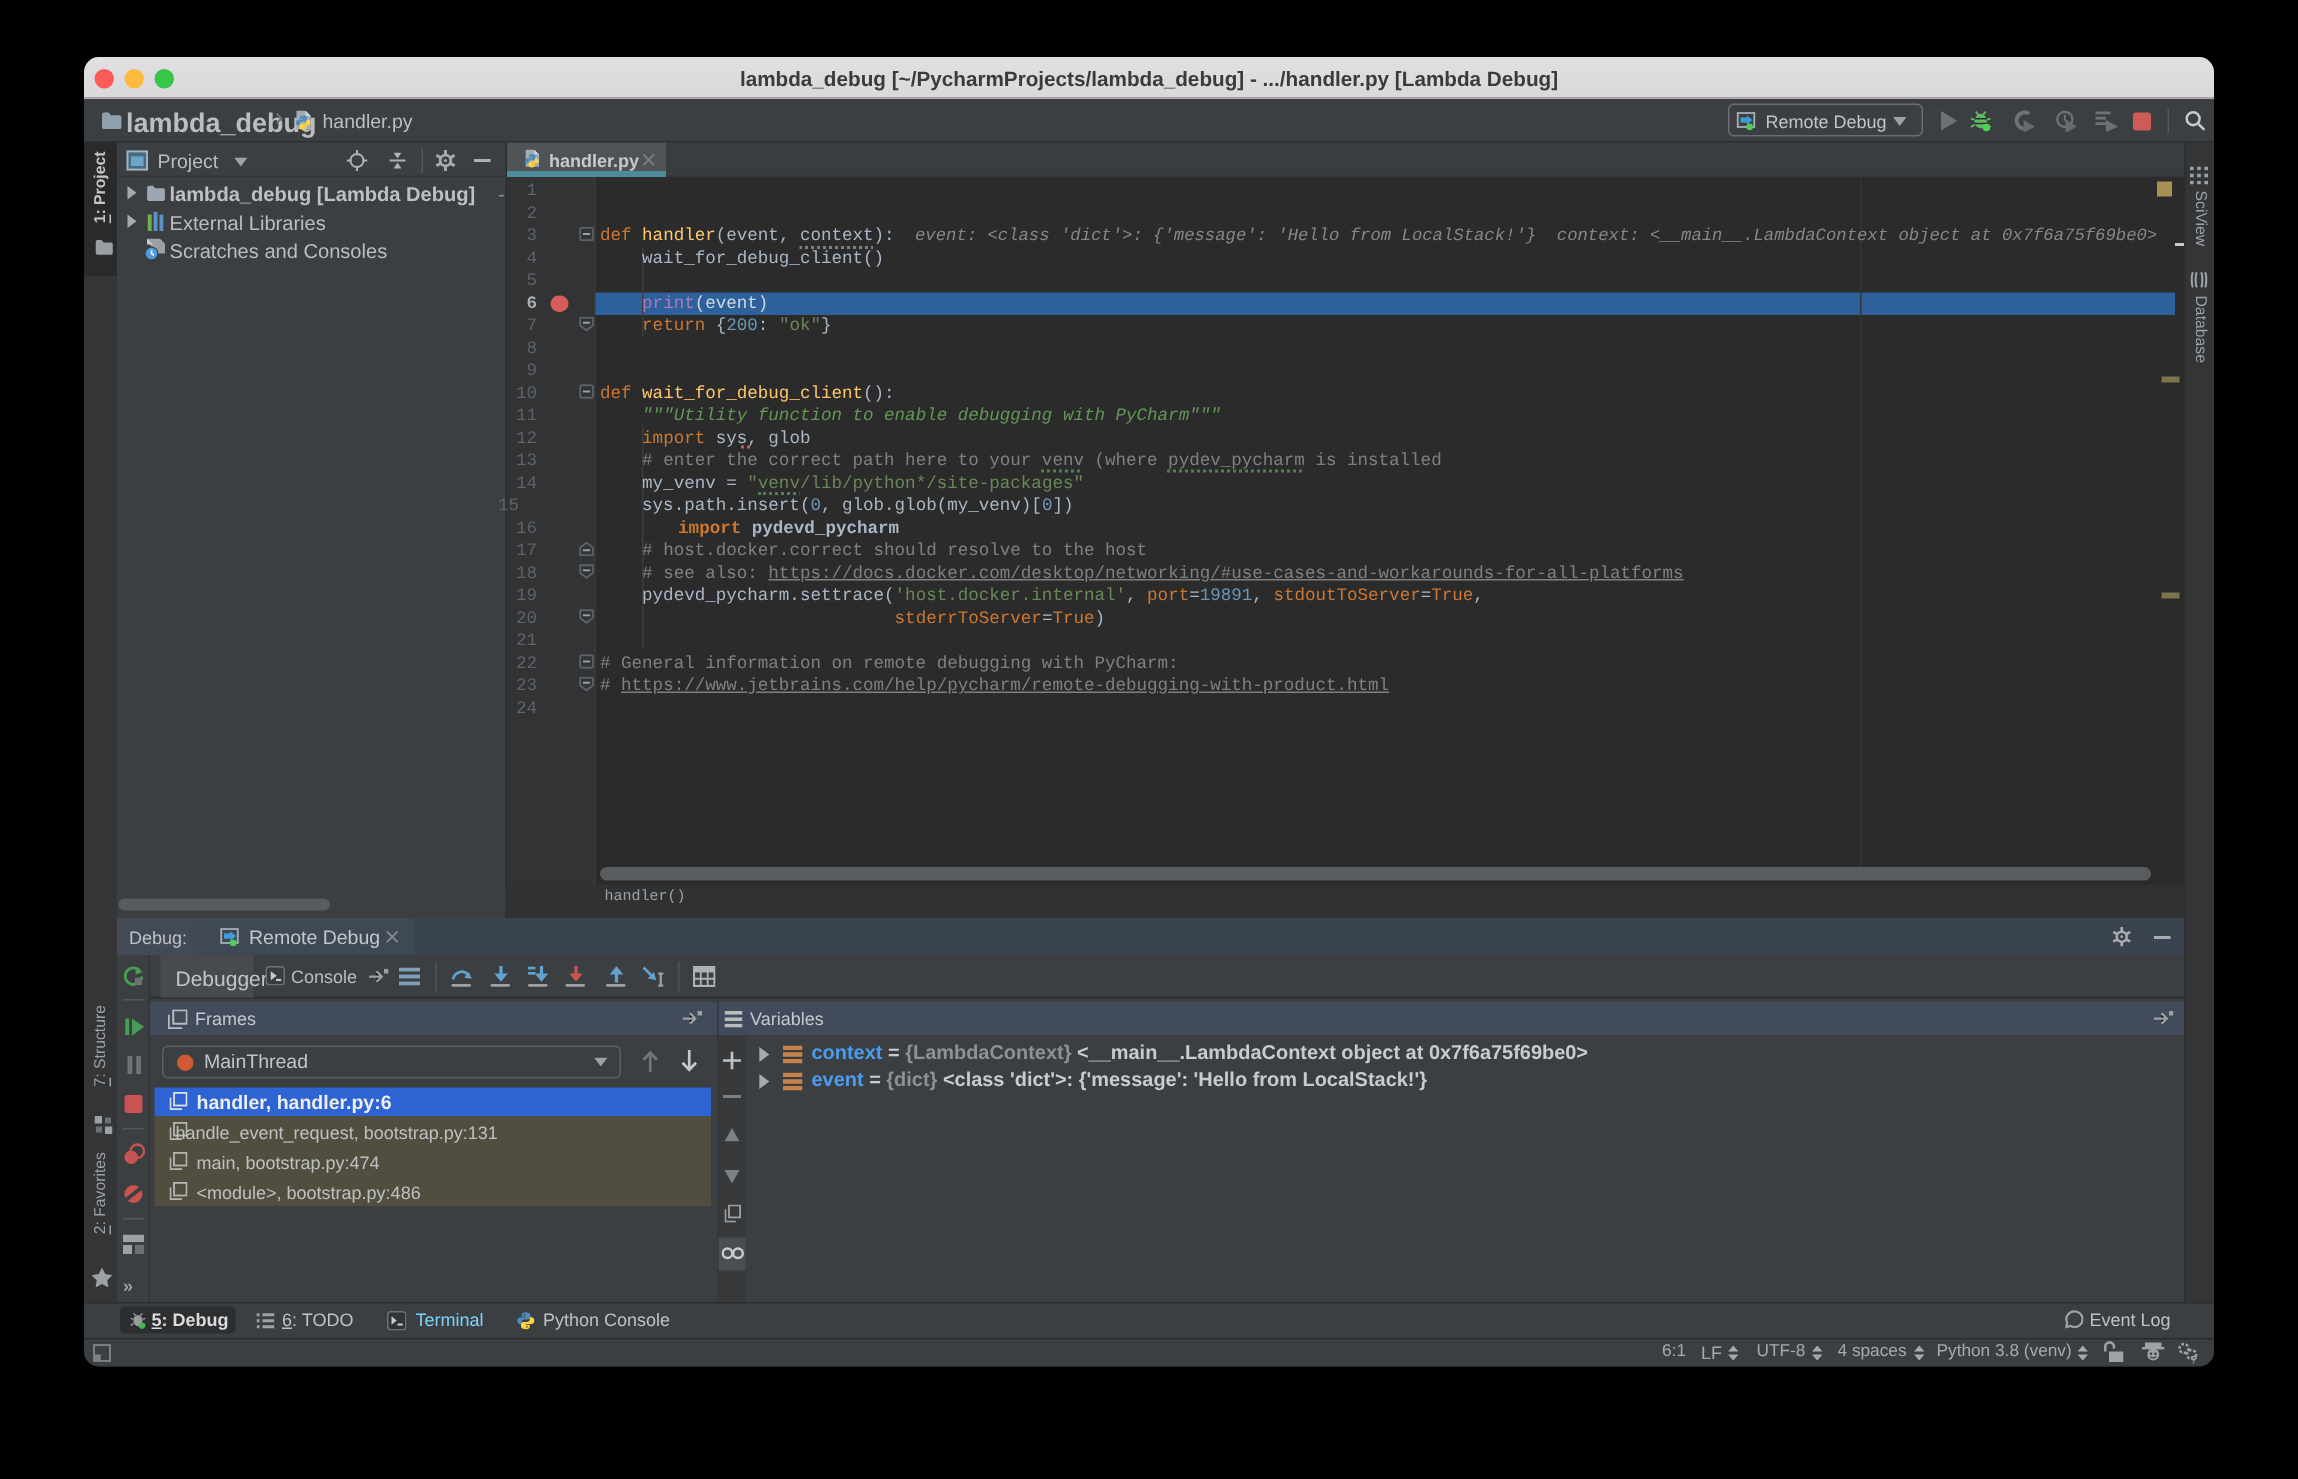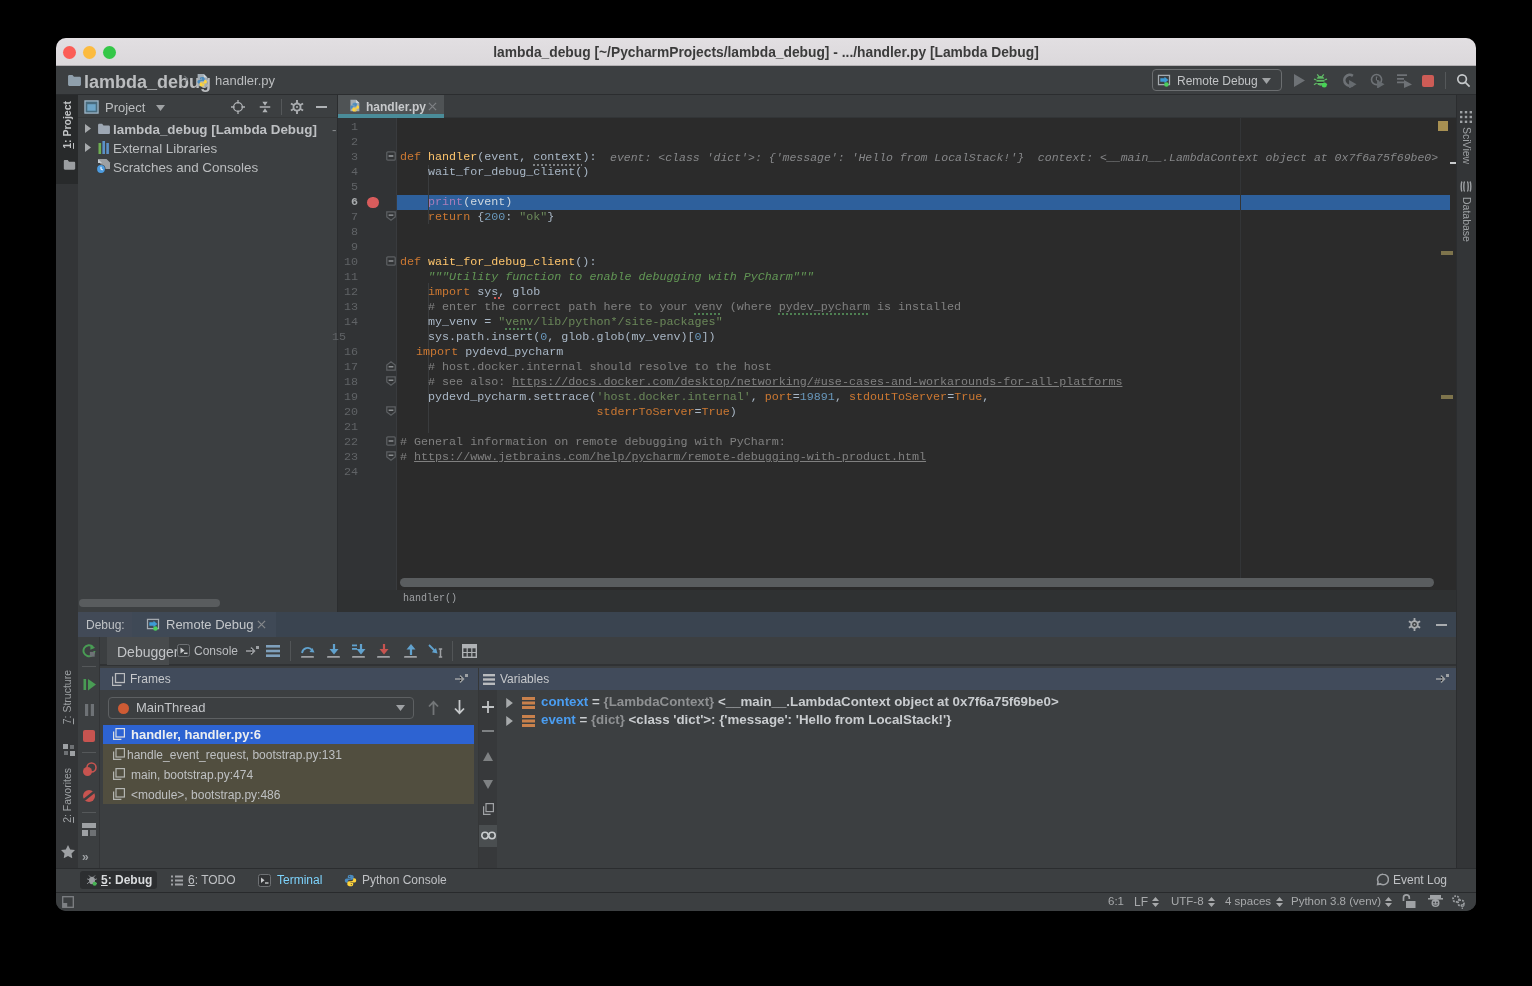--- a/index.html
+++ b/index.html
@@ -229,22 +229,22 @@
 <div class="a" style="left:1450px;top:162px;width:6px;height:1.5px;background:#C8CACC"></div>
 <div class="a mono" style="left:400px;top:165px;">    wait_for_debug_client()</div>
 <div class="a mono" style="left:400px;top:195px;">    <span class="bi">print</span><span style="color:#CFD8E0">(event)</span></div>
 <div class="a mono" style="left:400px;top:210px;">    <span class="kw">return</span> {<span class="num">200</span>: <span class="str">"ok"</span>}</div>
 <div class="a mono" style="left:400px;top:255px;"><span class="kw">def </span><span class="fn">wait_for_debug_client</span>():</div>
 <div class="a mono" style="left:400px;top:270px;">    <span class="doc">"""Utility function to enable debugging with PyCharm"""</span></div>
 <div class="a mono" style="left:400px;top:285px;">    <span class="kw">import</span> sys, glob</div>
 <div class="a mono" style="left:400px;top:300px;">    <span class="cm"># enter the correct path here to your venv (where pydev_pycharm is installed</span></div>
 <div class="a mono" style="left:400px;top:315px;">    my_venv = <span class="str">"venv/lib/python*/site-packages"</span></div>
 <div class="a mono" style="left:400px;top:330px;">    sys.path.insert(<span class="num">0</span>, glob.glob(my_venv)[<span class="num">0</span>])</div>
-<div class="a mono" style="left:388px;top:345px;">    <span class="kw">import</span> pydevd_pycharm</div>
-<div class="a mono" style="left:400px;top:360px;">    <span class="cm"># host.docker.internal should resolve to the host</span></div>
+<div class="a mono" style="left:424px;top:345px;font-weight:bold;">    <span class="kw">import</span> pydevd_pycharm</div>
+<div class="a mono" style="left:400px;top:360px;">    <span class="cm"># host.docker.correct should resolve to the host</span></div>
 <div class="a mono" style="left:400px;top:375px;">    <span class="cm"># see also: <span style="text-decoration:underline">https://docs.docker.com/desktop/networking/#use-cases-and-workarounds-for-all-platforms</span></span></div>
 <div class="a mono" style="left:400px;top:390px;">    pydevd_pycharm.settrace(<span class="str">'host.docker.internal'</span>, <span class="kw">port</span>=<span class="num">19891</span>, <span class="kw">stdoutToServer</span>=<span class="kw">True</span>,</div>
 <div class="a mono" style="left:400px;top:405px;">                            <span class="kw">stderrToServer</span>=<span class="kw">True</span>)</div>
 <div class="a mono" style="left:400px;top:435px;"><span class="cm"># General information on remote debugging with PyCharm:</span></div>
 <div class="a mono" style="left:400px;top:450px;"><span class="cm"># <span style="text-decoration:underline">https://www.jetbrains.com/help/pycharm/remote-debugging-with-product.html</span></span></div>
 <div class="a" style="left:533px;top:164px;width:49px;height:2px;color:#7E8183">
         <div class="sq" style="width:100%"></div>
       </div>
 <div class="a" style="left:494px;top:297px;width:8px;height:2px;color:#CF5B56">
         <div class="sq" style="width:100%"></div>
@@ -441,21 +441,21 @@
 <svg class="a" style="left:113px;top:728px;" width="12" height="12" viewBox="0 0 12 12">
         <rect x="3" y="0.6" width="8.4" height="8.4" fill="none" stroke="#DDE0E3" stroke-width="1.2"></rect>
         <path fill="none" stroke="#DDE0E3" stroke-width="1.2" d="M8.4 11.4H0.6V3.6"></path>
       </svg>
 <div class="a" style="left:131px;top:727px;font-size:13px;font-weight:bold;color:#ECEEF0;white-space:pre">handler, handler.py:6</div>
 <div class="a" style="left:103px;top:744px;width:371px;height:60px;background:#514E3F"></div>
 <svg class="a" style="left:113px;top:748px;" width="12" height="12" viewBox="0 0 12 12">
         <rect x="3" y="0.6" width="8.4" height="8.4" fill="none" stroke="#B4B6B2" stroke-width="1.2"></rect>
         <path fill="none" stroke="#B4B6B2" stroke-width="1.2" d="M8.4 11.4H0.6V3.6"></path>
       </svg>
-<div class="a" style="left:127px;top:748px;font-size:12px;color:#BEC0C2;white-space:pre">handle_event_request, bootstrap.py:131</div>
+<div class="a" style="left:117px;top:748px;font-size:12px;color:#BEC0C2;white-space:pre">handle_event_request, bootstrap.py:131</div>
 <svg class="a" style="left:113px;top:768px;" width="12" height="12" viewBox="0 0 12 12">
         <rect x="3" y="0.6" width="8.4" height="8.4" fill="none" stroke="#B4B6B2" stroke-width="1.2"></rect>
         <path fill="none" stroke="#B4B6B2" stroke-width="1.2" d="M8.4 11.4H0.6V3.6"></path>
       </svg>
 <div class="a" style="left:131px;top:768px;font-size:12px;color:#BEC0C2;white-space:pre">main, bootstrap.py:474</div>
 <svg class="a" style="left:113px;top:788px;" width="12" height="12" viewBox="0 0 12 12">
         <rect x="3" y="0.6" width="8.4" height="8.4" fill="none" stroke="#B4B6B2" stroke-width="1.2"></rect>
         <path fill="none" stroke="#B4B6B2" stroke-width="1.2" d="M8.4 11.4H0.6V3.6"></path>
       </svg>
 <div class="a" style="left:131px;top:788px;font-size:12px;color:#BEC0C2;white-space:pre">&lt;module&gt;, bootstrap.py:486</div>

